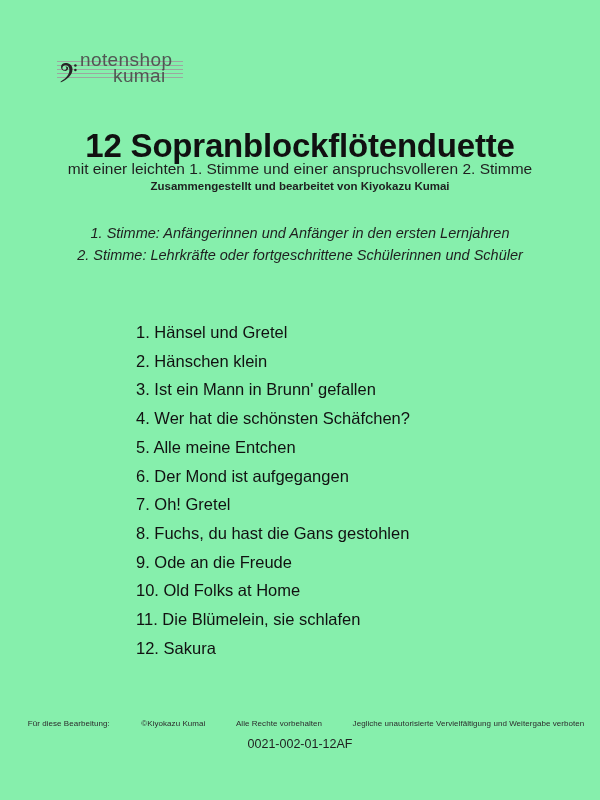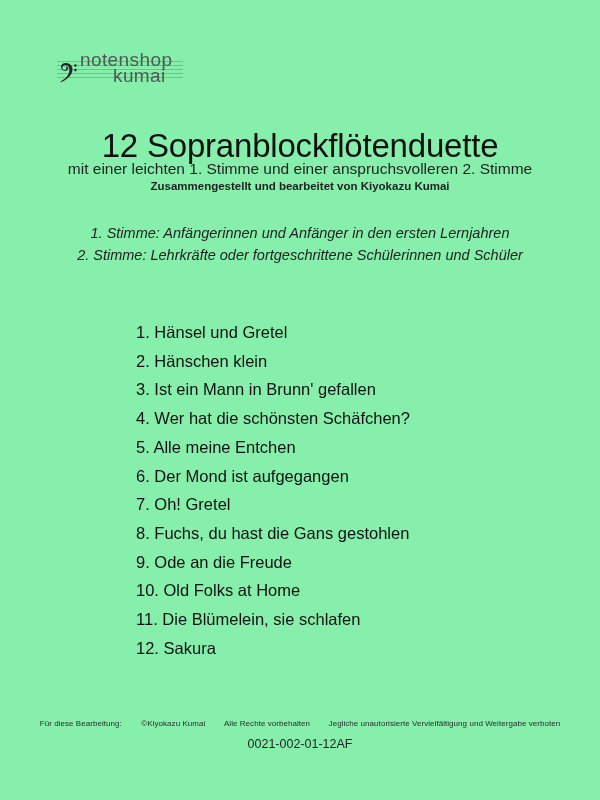--- a/index.html
+++ b/index.html
@@ -36,21 +36,21 @@
   .logo-svg { display: block; }
 
   
   .title {
     position: absolute;
     left: 0;
     right: 0;
     top: 106px;
     text-align: center;
     font-size: 33px;
-    font-weight: normal;
+    font-weight: bold;
     letter-spacing: -0.2px;
     color: #111111;
     line-height: 1.08;
   }
   .subtitle {
     position: absolute;
     left: 0;
     right: 0;
     top: 160px;
     text-align: center;
@@ -111,21 +111,21 @@
     right: 0;
     top: 719px;
     text-align: center;
   }
   .footer-line {
     font-size: 8px;
     color: #2b2b2b;
     white-space: nowrap;
     letter-spacing: 0.05px;
   }
-  .footer-seg { display: inline-block; }
+  .footer-seg { display: inline-block; margin-left: 12px; }
   .gap-a { display: inline-block; width: 15px; }
   .gap-b { display: inline-block; width: 14px; }
   .gap-c { display: inline-block; width: 14px; }
 
   .product-code {
     position: absolute;
     left: 0;
     right: 0;
     top: 737px;
     text-align: center;

